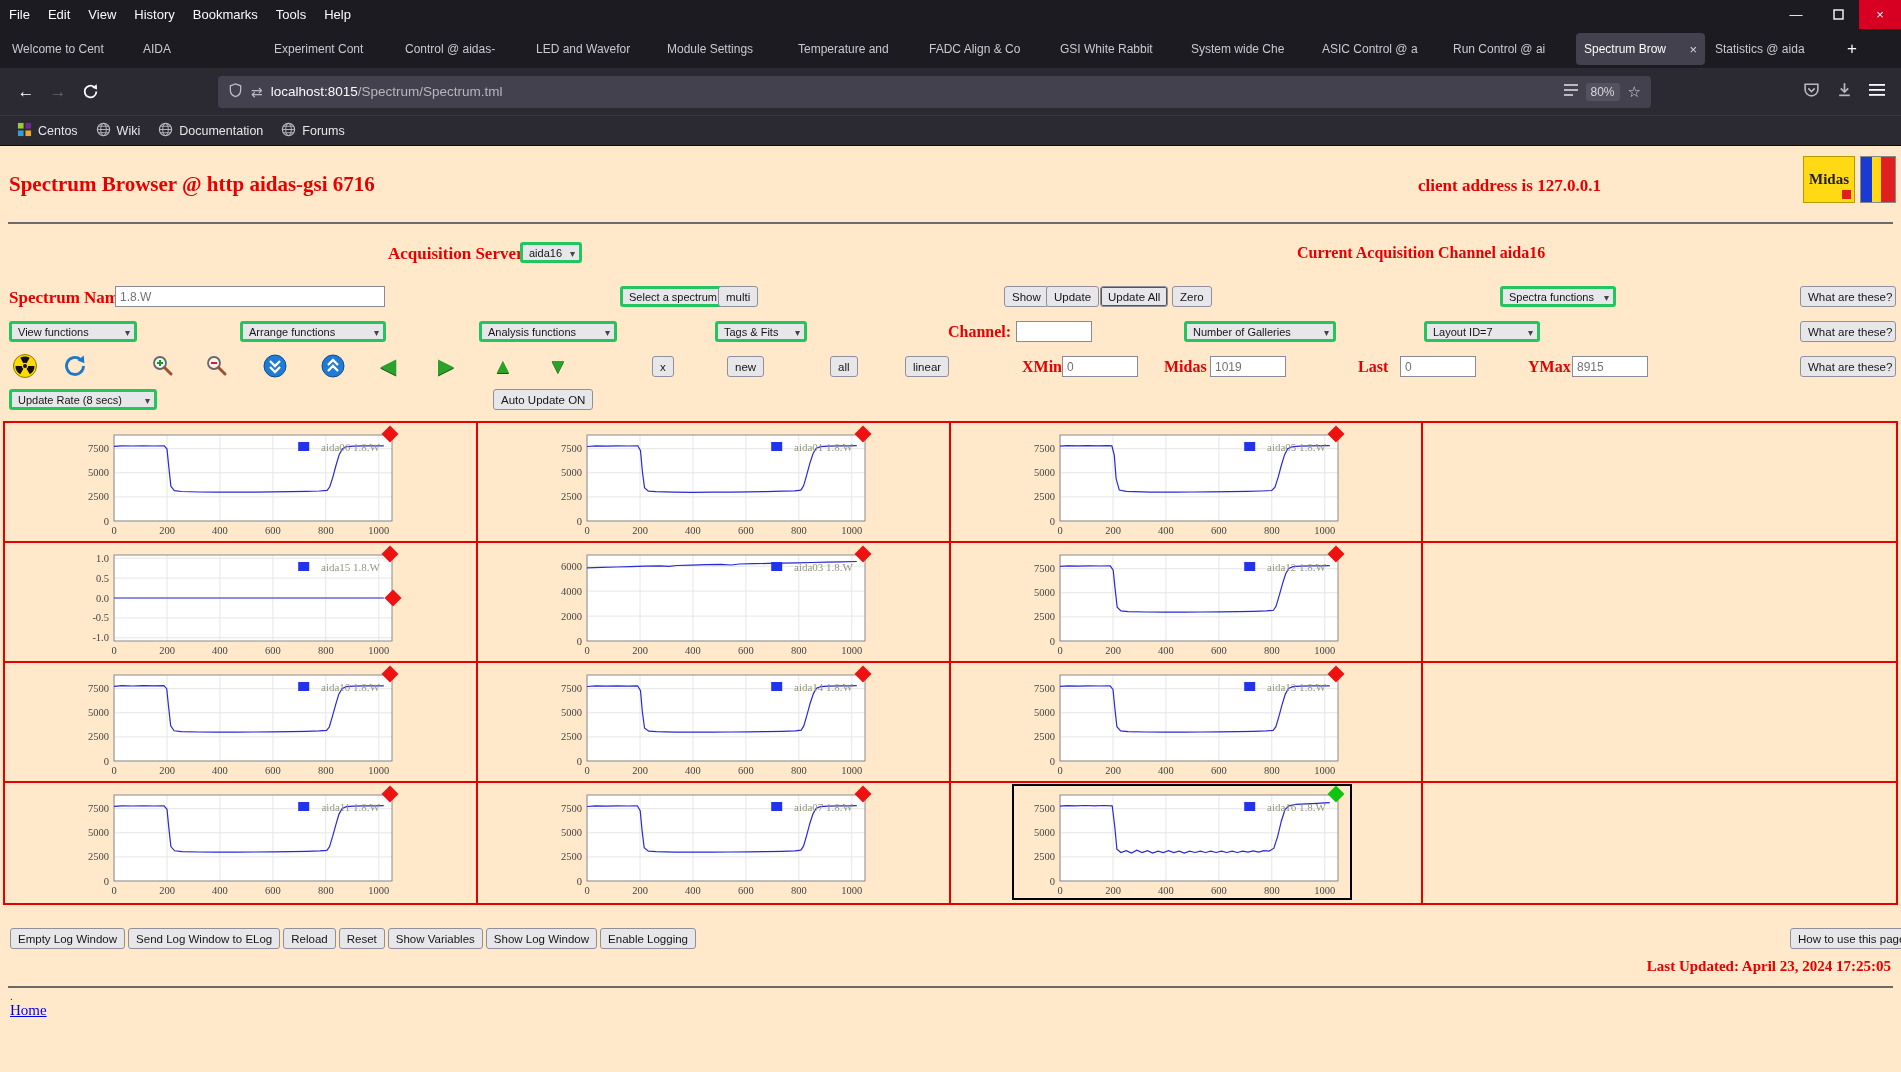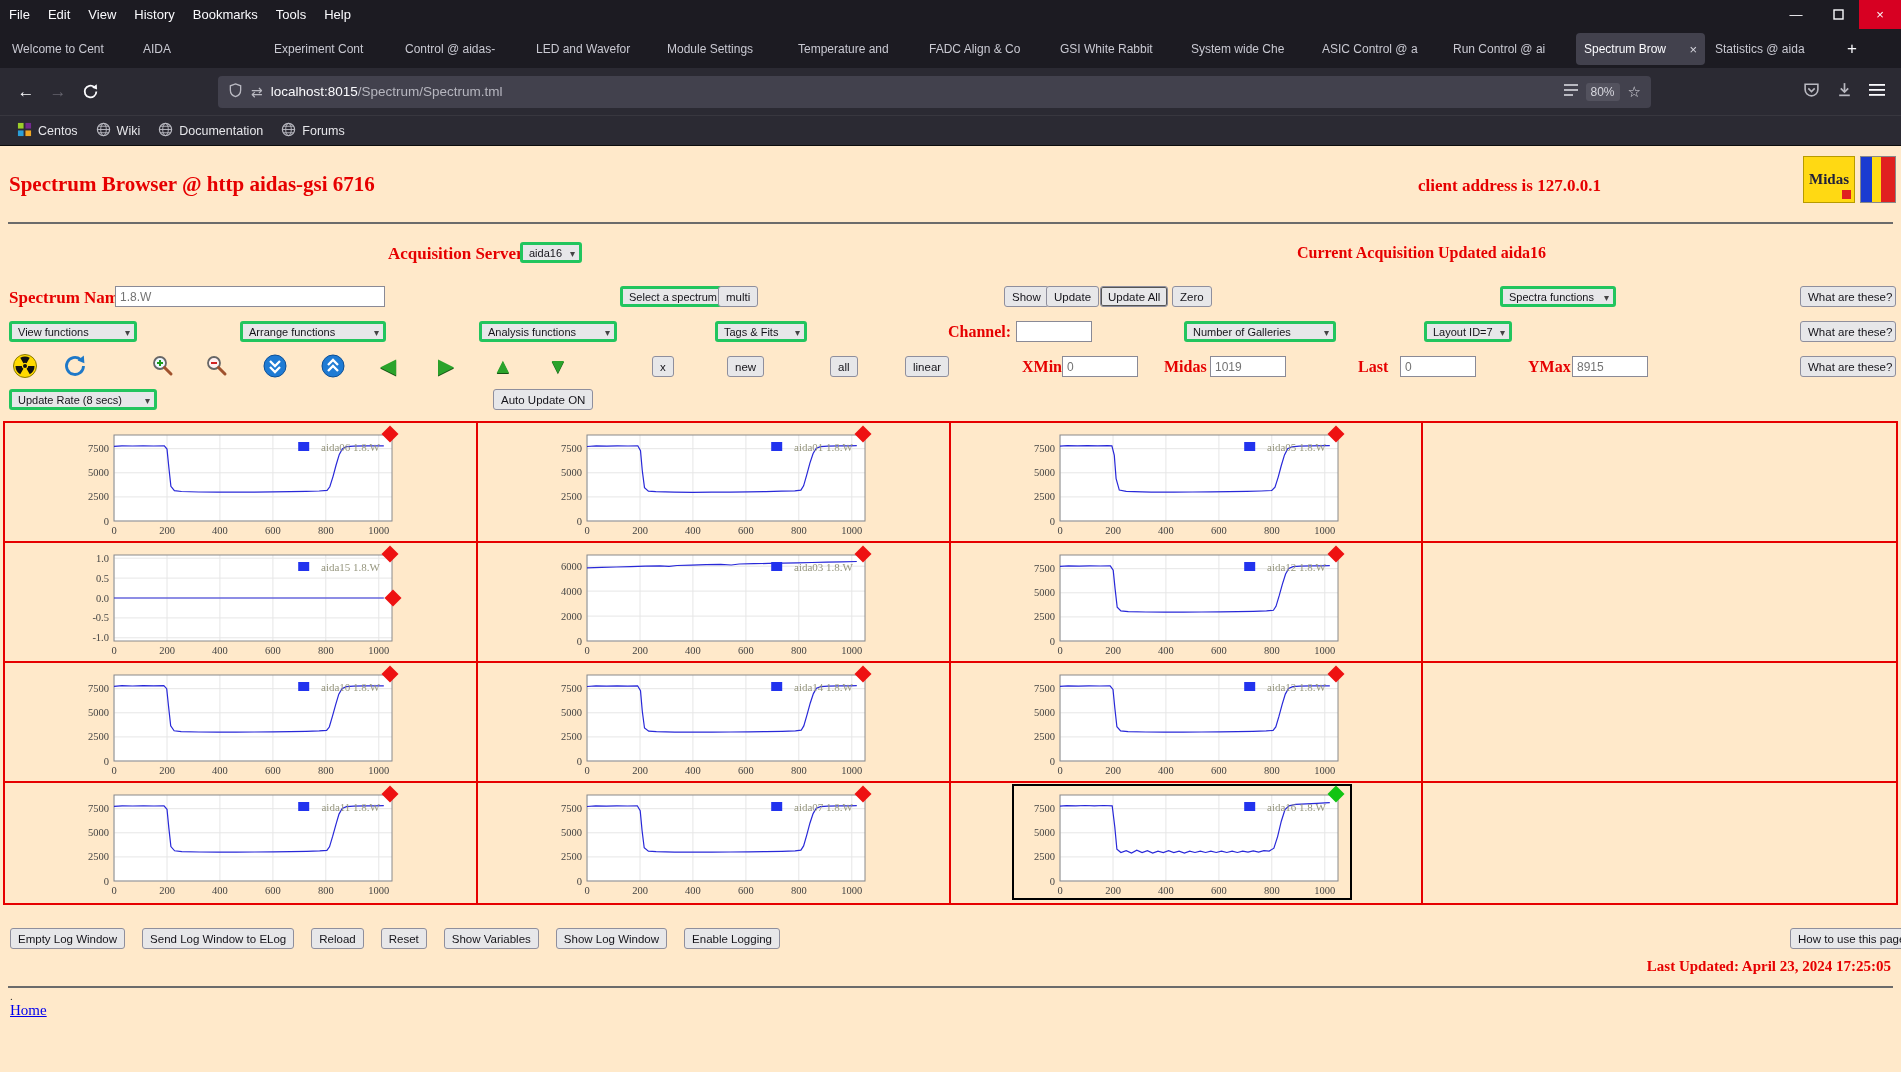--- a/index.html
+++ b/index.html
@@ -50,21 +50,21 @@
   .tinput{position:absolute;top:0;height:19px;box-sizing:content-box;background:#fff;border:1px solid #8a8a96;font:12px "Liberation Sans",sans-serif;padding:0 4px;color:#737373}
   .icon26{position:absolute;top:0;width:26px;height:26px;display:flex;align-items:center;justify-content:center}
   .garrow{font-size:21px;color:#2ba32b;text-shadow:0 1px 0 #145214}
   
   .gallery{position:absolute;left:3px;top:275px;width:1895px;height:484px;box-sizing:border-box;border:2px solid #e60000;display:grid;grid-template-columns:repeat(4,1fr);grid-auto-rows:120px;background:#ffe9ca}
   .gcell{position:relative;box-sizing:border-box}
   .gcell.br{border-right:2px solid #e60000}
   .gcell.bb{border-bottom:2px solid #e60000}
   .chartbox{position:absolute;left:63px;top:3px}
   .chartbox.selected{box-shadow:0 0 0 2px #000}
-  .footer-btns{position:absolute;left:10px;top:782px;display:flex;gap:17px}
+  .footer-btns{position:absolute;left:10px;top:782px;display:flex;gap:3px}
   .help-btn{position:absolute;left:1790px;top:782px}
   .last-upd{position:absolute;right:10px;top:812px;font-size:15px}
   .dot{position:absolute;left:10px;top:844px;font-size:11px;color:#333}
   .home{position:absolute;left:10px;top:856px;font-size:15px;color:#0000ee;text-decoration:underline;font-family:"Liberation Serif",serif}
 </style>
 </head>
 <body>
 
 <div class="chrome">
   <div class="menubar">
@@ -222,21 +222,21 @@
 <div class="page">
   <div class="page-title rtext">Spectrum Browser @ http aidas-gsi 6716</div>
   <div class="client-addr rtext">client address is 127.0.0.1</div>
   <div class="logo logo-midas">Midas</div>
   <div class="logo logo-gsi"></div>
   <div class="hr" style="top:76px"></div>
 
   <div class="row" style="top:96px">
     <span class="lbl rtext" style="left:388px">Acquisition Servers</span>
     <span class="sel" style="left:520px;width:62px"><span>aida16</span><span class="caret">▾</span></span>
-    <span class="lbl rtext" style="left:1297px;font-size:16px">Current Acquisition Updated aida16</span>
+    <span class="lbl rtext" style="left:1297px;font-size:16px">Current Acquisition Channel aida16</span>
   </div>
 
   <div class="row" style="top:140px">
     <span class="lbl rtext" style="left:9px">Spectrum Name:</span>
     <input class="tinput" style="left: 115px; width: 260px;" value="1.8.W">
     <span class="sel" style="left:620px;width:124px"><span>Select a spectrum</span><span class="caret">▾</span></span>
     <button class="btn" style="left:718px">multi</button>
     <button class="btn" style="left:1004px">Show</button>
     <button class="btn" style="left:1046px">Update</button>
     <button class="btn default" style="left:1100px">Update All</button>
@@ -246,21 +246,21 @@
   </div>
 
   <div class="row" style="top:175px">
     <span class="sel" style="left:9px;width:128px"><span>View functions</span><span class="caret">▾</span></span>
     <span class="sel" style="left:240px;width:146px"><span>Arrange functions</span><span class="caret">▾</span></span>
     <span class="sel" style="left:479px;width:138px"><span>Analysis functions</span><span class="caret">▾</span></span>
     <span class="sel" style="left:715px;width:92px"><span>Tags &amp; Fits</span><span class="caret">▾</span></span>
     <span class="lbl rtext" style="left:948px;font-size:16px">Channel:</span>
     <input class="tinput" style="left: 1016px; width: 66px;" value="">
     <span class="sel" style="left:1184px;width:152px"><span>Number of Galleries</span><span class="caret">▾</span></span>
-    <span class="sel" style="left:1424px;width:88px"><span>Layout ID=7</span><span class="caret">▾</span></span>
+    <span class="sel" style="left:1424px;width:116px"><span>Layout ID=7</span><span class="caret">▾</span></span>
     <button class="btn" style="left:1800px;width:96px">What are these?</button>
   </div>
 
   <div class="row" style="top:207px;height:28px">
     <span class="icon26" style="left:12px">
         <svg width="26" height="26" viewBox="-13 -13 26 26">
           <circle r="11.5" fill="#ffd900" stroke="#8a7a00" stroke-width="1"></circle>
           <g fill="#111">
             <circle r="2"></circle>
             <path d="M -1.6,-2.77 L -4.75,-8.23 A 9.5 9.5 0 0 1 4.75,-8.23 L 1.6,-2.77 A 3.2 3.2 0 0 0 -1.6,-2.77 Z"></path>

